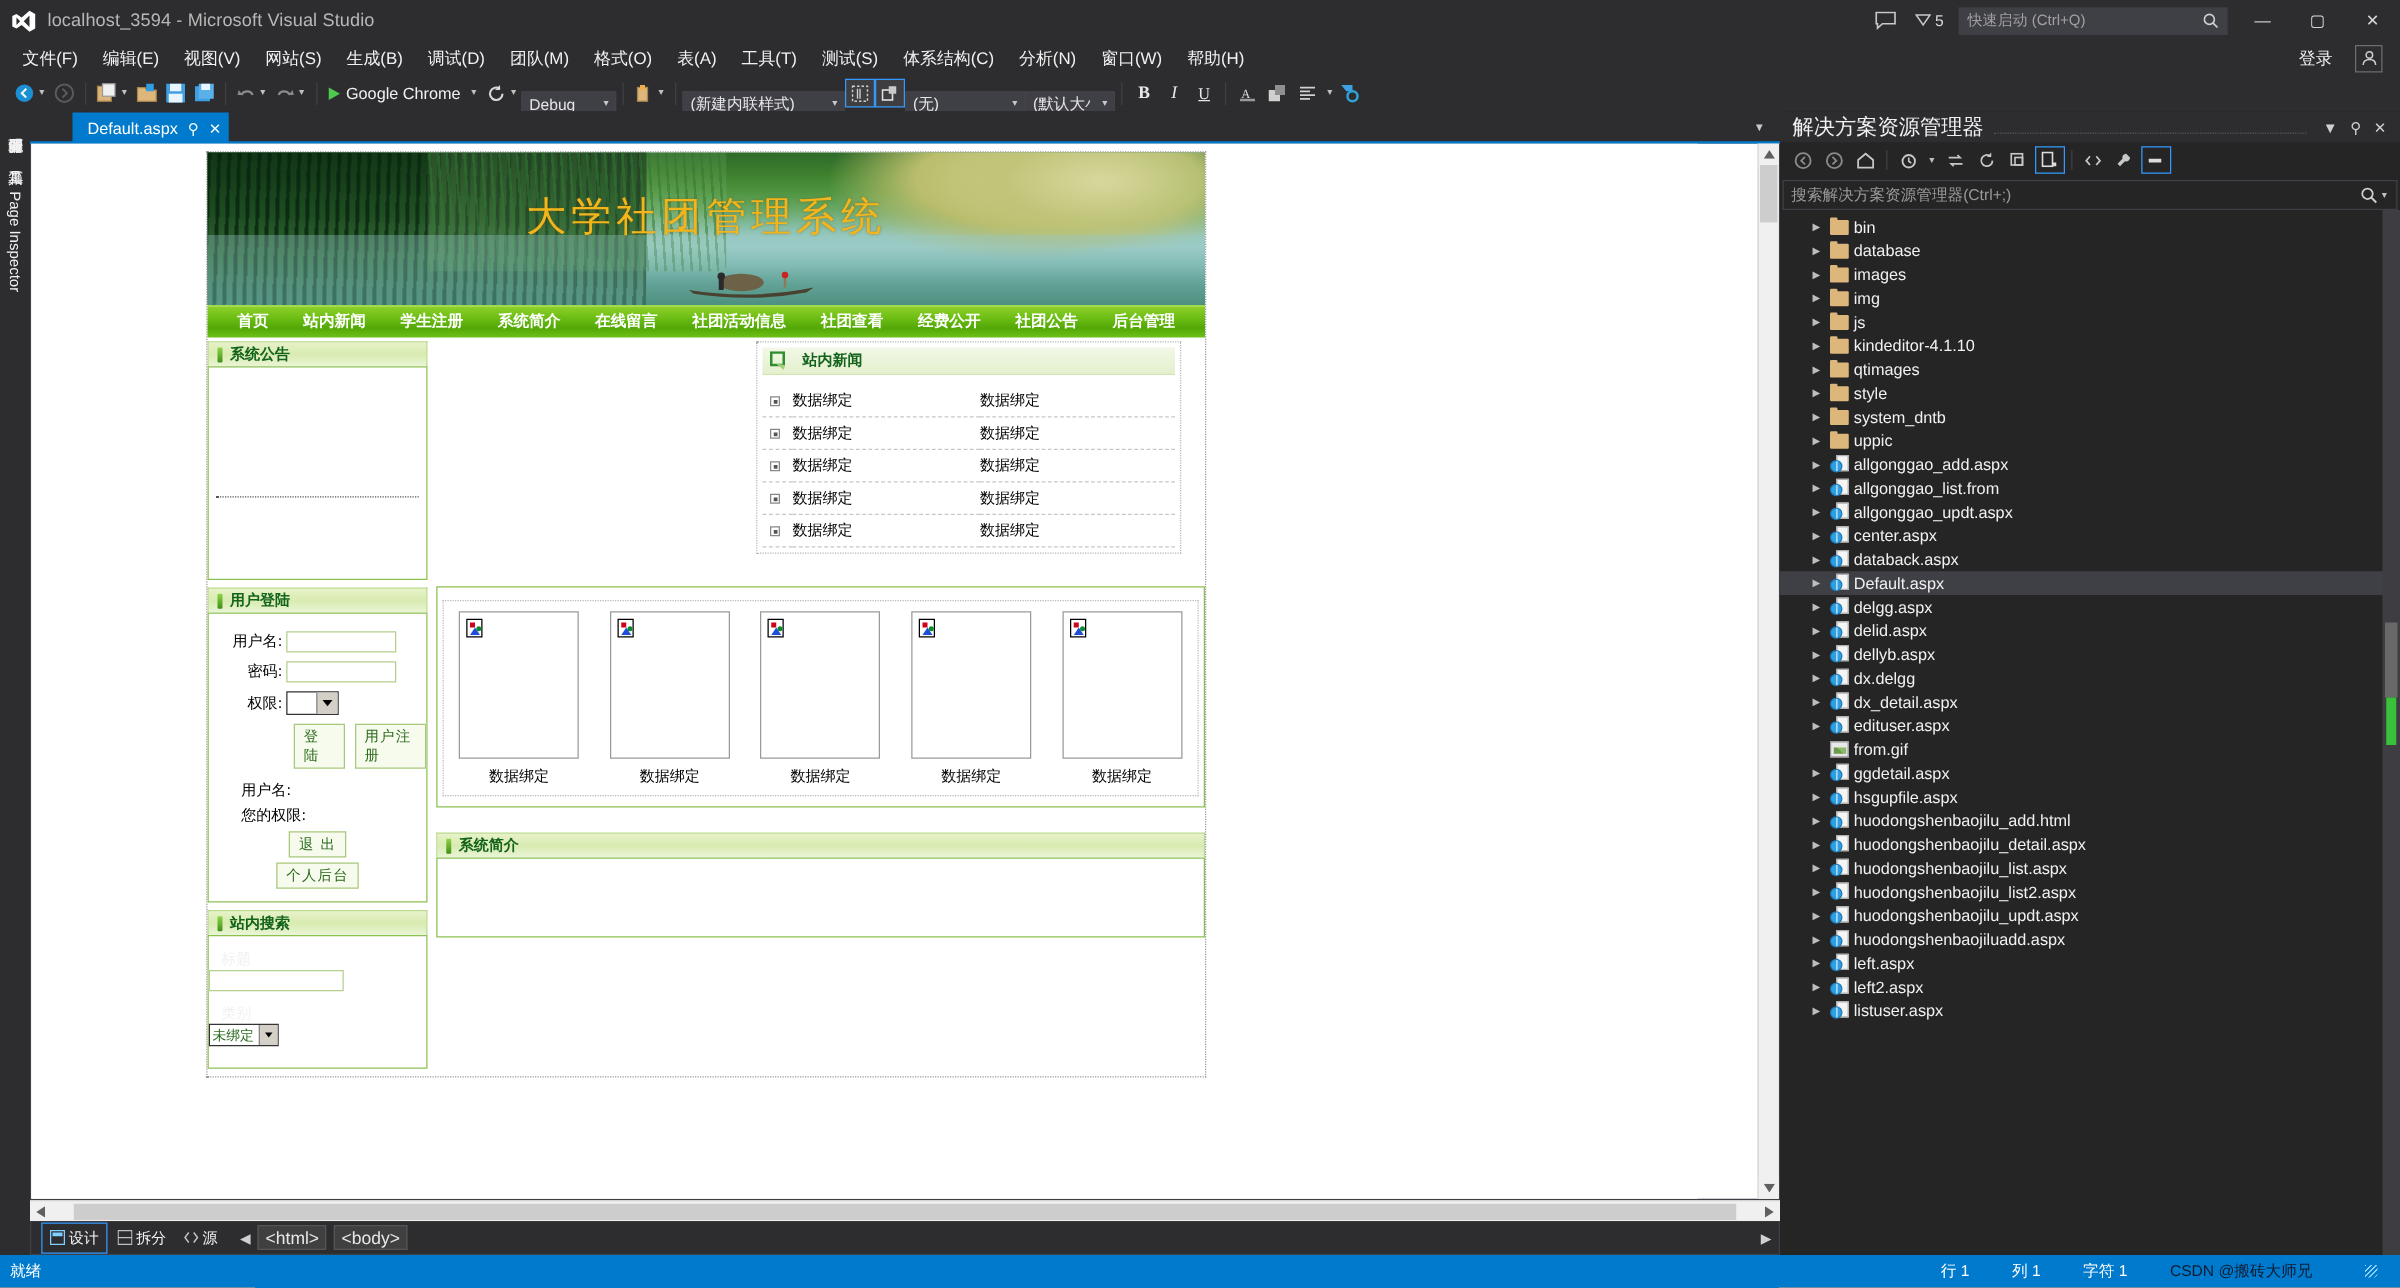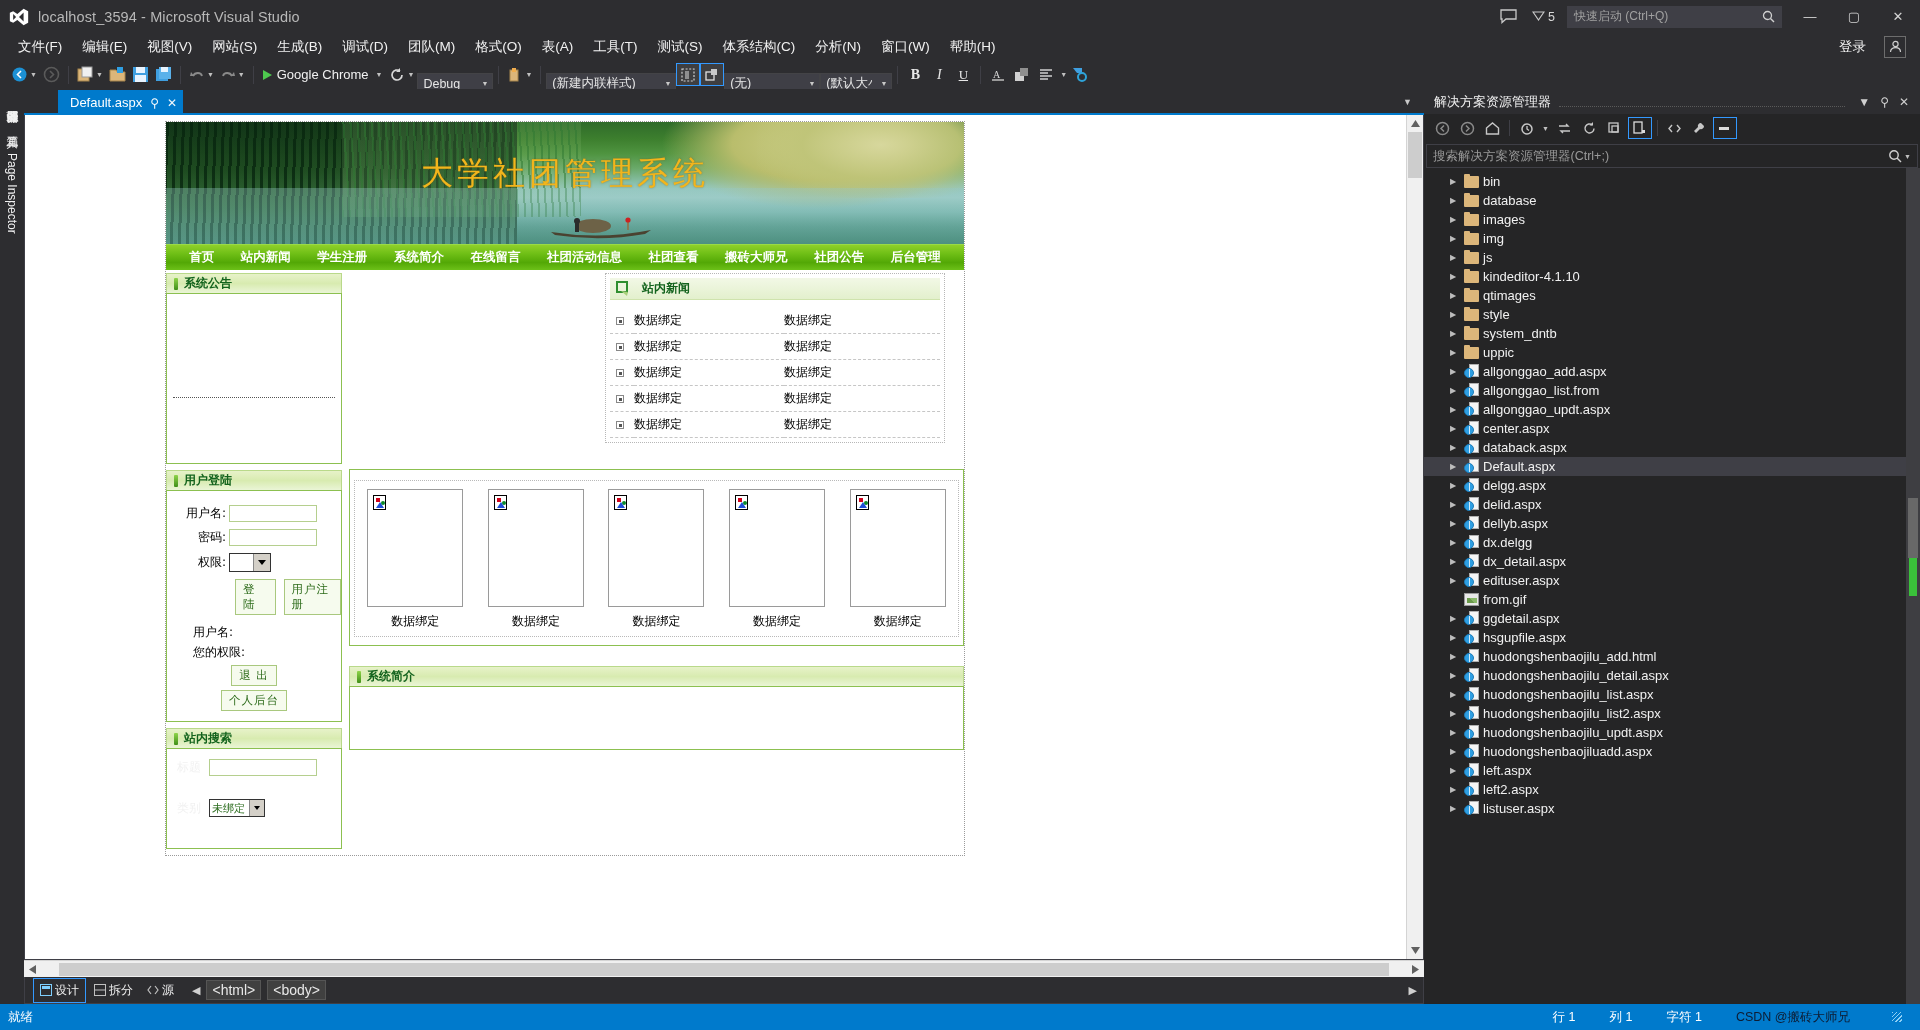--- a/index.html
+++ b/index.html
@@ -169,21 +169,21 @@
   .sel-perm .arrowbox i { width:0;height:0;border-left:4px solid transparent;border-right:4px solid transparent;border-top:5px solid #000;}
   .btnrow { display:flex; gap:8px; padding-left:68px; margin:5px 0 9px 0;}
   .gbtn {
     border:1px solid #a9c87e; background:#f6fbee; color:#2b6a18; font-size:11.5px;
     padding:2px 7px; font-family:"DejaVu Sans",sans-serif; letter-spacing:1px;
   }
   .statrow { font-size:12px; color:#000; padding-left:26px; margin-bottom:3px; font-family:"DejaVu Sans",sans-serif;}
   .ctrbtn { display:flex; justify-content:center; margin-top:4px;}
 
   .search-body { padding:10px 0 8px 0;}
-  .srow { display:flex; align-items:flex-end; margin-bottom:23px;}
+  .srow { display:flex; align-items:flex-start; margin-bottom:9px;flex-direction:column;}
   .srow .lbl { width:42px; text-align:right; padding-right:8px; font-size:12px; font-family:"DejaVu Sans",sans-serif;}
   .sti { width:108px; height:17px; border:1px solid #b5cf8e; background:#fff;}
   .sel-kind { width:56px; height:18px; border:1px solid #333; background:#fff; display:flex; align-items:center; padding-left:2px; font-size:11px; color:#2a6b1c; font-family:"DejaVu Sans",sans-serif;}
   .sel-kind .arrowbox { margin-left:auto; width:15px; height:100%; background:#d4d0c8; border-left:1px solid #888; display:flex; align-items:center; justify-content:center;}
   .sel-kind .arrowbox i { width:0;height:0;border-left:3.5px solid transparent;border-right:3.5px solid transparent;border-top:4.5px solid #000;}
 
   
   .news-box { border:1px dotted #b7b7b7; padding:4px; background:#fff; margin-left:256px; width:340px;}
   .news-hd { display:flex; align-items:center; gap:10px; height:22px; padding-left:6px;
     background:linear-gradient(180deg,#f2f8e6,#e3f0cd); border-bottom:1px solid #cfe3ad;}
@@ -223,21 +223,21 @@
   .vb { display:flex; align-items:center; gap:3px; padding:3px 6px; color:#f1f1f1; font-size:12px;}
   .vb.active { border:1px solid #3399ff; }
   .tagnav { display:flex; align-items:center; gap:6px; padding-left:10px;}
   .tagbtn { background:#404040; border:1px solid #555; color:#e8e8e8; font-size:14px; padding:1px 5px;}
   .tag-arrow { color:#d0d0d0; font-size:11px; }
   .viewbar-end { margin-left:auto; padding-right:6px; color:#d0d0d0; font-size:11px;}
 
   
   .se { width:496px; flex:0 0 496px; display:flex; flex-direction:column; background:#252526; }
   .se-hd { height:25px; display:flex; align-items:center; padding:0 6px 0 10px; background:#2d2d30;}
-  .se-hd .t { font-size:13px; color:#f1f1f1; }
+  .se-hd .t { font-size:17px; color:#f1f1f1; }
   .se-hd .dots { flex:1; margin:0 8px; border-bottom:1px dotted #5a5a5a; height:10px;}
   .se-hd .ic { padding:0 5px; color:#d0d0d0; font-size:12px;}
   .se-tb { height:28px; display:flex; align-items:center; gap:1px; padding-left:6px; background:#252526;}
   .se-tb .b { width:24px; height:22px; display:flex; align-items:center; justify-content:center; color:#c7c7c7;}
   .se-tb .b.sel { border:1px solid #3399ff;}
   .se-tb .sp { width:1px;height:16px;background:#3f3f46;margin:0 4px;}
   .se-search {
     height:24px; background:#252526; border:1px solid #3f3f46; margin:2px 2px 0 2px;
     display:flex; align-items:center; padding:0 6px; color:#9a9a9a; font-size:12.5px;
   }
@@ -523,21 +523,21 @@
                 </div>
 
                 <div class="navbar">
                   <a>首页</a>
                   <a>站内新闻</a>
                   <a>学生注册</a>
                   <a>系统简介</a>
                   <a>在线留言</a>
                   <a>社团活动信息</a>
                   <a>社团查看</a>
-                  <a>搬砖大师兄</a>
+                  <a>经费公开</a>
                   <a>社团公告</a>
                   <a>后台管理</a>
                 </div>
 
                 <div class="content-row">
 
                   <div class="left-col">
 
                     <div class="panel">
                       <div class="panel-hd">

